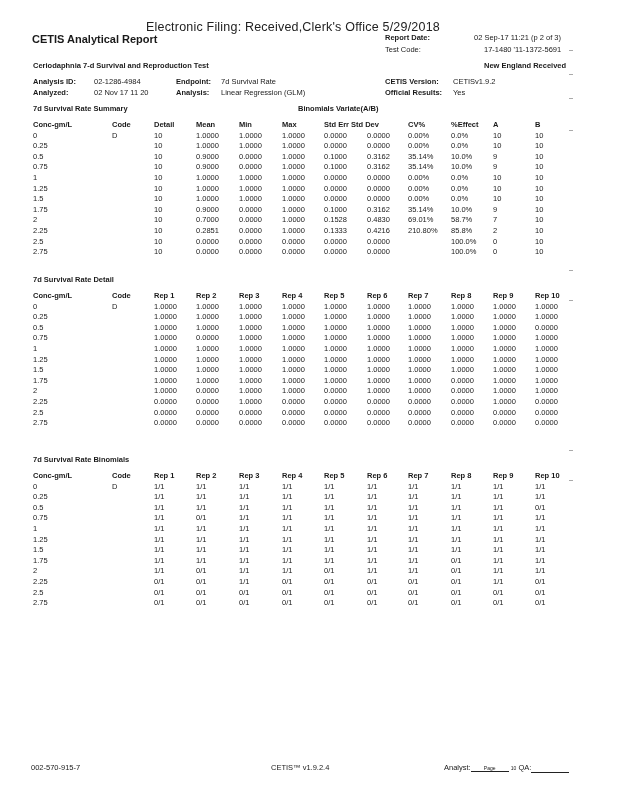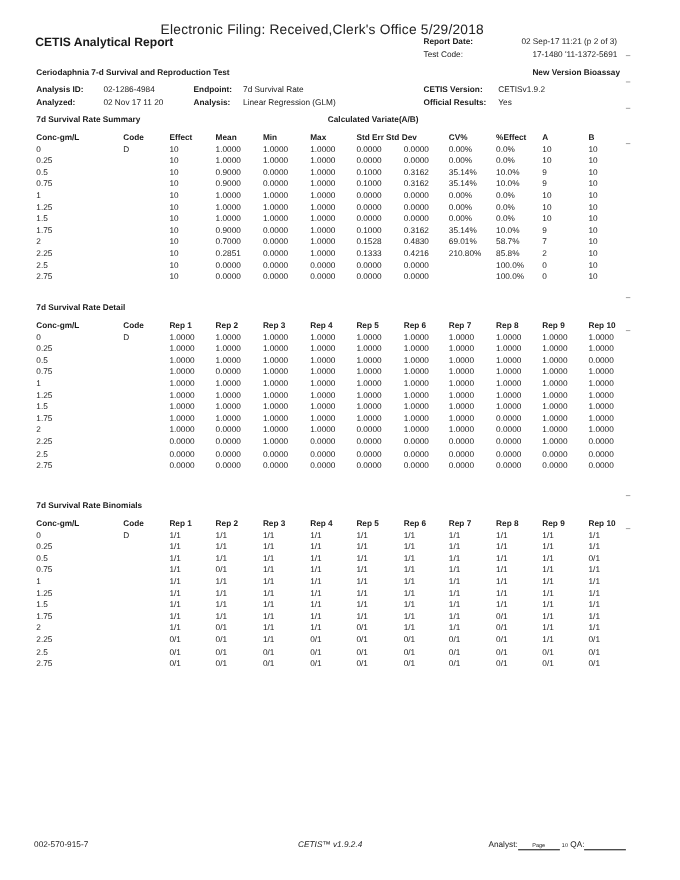--- a/index.html
+++ b/index.html
@@ -23,44 +23,44 @@
 
 <div class="abs stamp" style="left:146px; top:20px;">Electronic    Filing:   Received,Clerk's       Office   5/29/2018</div>
 
 <div class="abs title" style="left:32px; top:33px;">CETIS Analytical Report</div>
 <div class="abs sm b" style="left:385px; top:33px;">Report Date:</div>
 <div class="abs sm" style="left:474px; top:33px;">02 Sep-17 11:21 (p 2 of 3)</div>
 <div class="abs sm" style="left:385px; top:45px;">Test Code:</div>
 <div class="abs sm" style="left:484px; top:45px;">17-1480 '11-1372-5691</div>
 
 <div class="abs sm b" style="left:33px; top:61px;">Ceriodaphnia 7-d Survival and Reproduction Test</div>
-<div class="abs sm b" style="left:484px; top:61px;">New Version Bioassay</div>
+<div class="abs sm b" style="left:484px; top:61px;">New England Received</div>
 
 <div class="abs sm b" style="left:33px; top:77px;">Analysis ID:</div>
 <div class="abs sm" style="left:94px; top:77px;">02-1286-4984</div>
 <div class="abs sm b" style="left:176px; top:77px;">Endpoint:</div>
 <div class="abs sm" style="left:221px; top:77px;">7d Survival Rate</div>
 <div class="abs sm b" style="left:385px; top:77px;">CETIS Version:</div>
 <div class="abs sm" style="left:453px; top:77px;">CETISv1.9.2</div>
 
 <div class="abs sm b" style="left:33px; top:88px;">Analyzed:</div>
 <div class="abs sm" style="left:94px; top:88px;">02 Nov 17 11 20</div>
 <div class="abs sm b" style="left:176px; top:88px;">Analysis:</div>
 <div class="abs sm" style="left:221px; top:88px;">Linear Regression (GLM)</div>
 <div class="abs sm b" style="left:385px; top:88px;">Official Results:</div>
 <div class="abs sm" style="left:453px; top:88px;">Yes</div>
 
 <div class="abs sect" style="left:33px; top:104px;">7d Survival Rate Summary</div>
-<div class="abs sect" style="left:298px; top:104px;">Calculated Variate(A/B)</div>
+<div class="abs sect" style="left:298px; top:104px;">Binomials Variate(A/B)</div>
 
 <div class="tbl" style="top:120px;">
   <div class="row hdr">
     <span style="left:33px">Conc-gm/L</span>
     <span style="left:112px">Code</span>
-    <span style="left:154px">Effect</span>
+    <span style="left:154px">Detail</span>
     <span style="left:196px">Mean</span>
     <span style="left:239px">Min</span>
     <span style="left:282px">Max</span>
     <span style="left:324px">Std Err</span>
     <span style="left:351px">Std Dev</span>
     <span style="left:408px">CV%</span>
     <span style="left:451px">%Effect</span>
     <span style="left:493px">A</span>
     <span style="left:535px">B</span>
   </div>
@@ -615,18 +615,18 @@
 <div class="tick" style="left:569px; top:50px;"></div>
 <div class="tick" style="left:569px; top:74px;"></div>
 <div class="tick" style="left:569px; top:98px;"></div>
 <div class="tick" style="left:569px; top:130px;"></div>
 <div class="tick" style="left:569px; top:270px;"></div>
 <div class="tick" style="left:569px; top:300px;"></div>
 <div class="tick" style="left:569px; top:450px;"></div>
 <div class="tick" style="left:569px; top:480px;"></div>
 
 <div class="abs sm" style="left:31px; top:763px;">002-570-915-7</div>
-<div class="abs sm" style="left:271px; top:763px;font-style:italic;">CETIS™ v1.9.2.4</div>
+<div class="abs sm" style="left:271px; top:763px;">CETIS™ v1.9.2.4</div>
 <div class="abs sm" style="left:444px; top:763px;">
   <span>Analyst:</span><span class="uline" style="width:38px; text-align:center; font-size:5px;"><span>Page</span></span>
   <span style="font-size:5px;">10</span>
   <span>QA:</span><span class="uline" style="width:38px;">&nbsp;</span>
 </div>
 
 </body></html>

